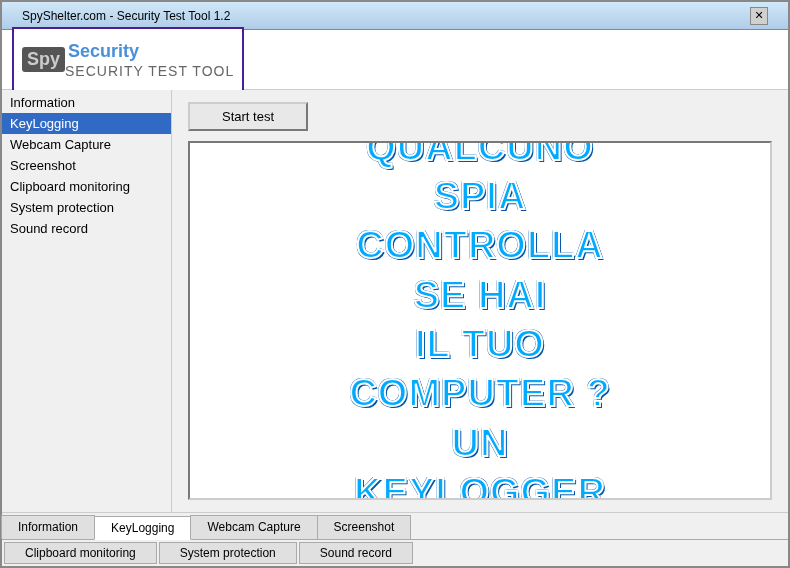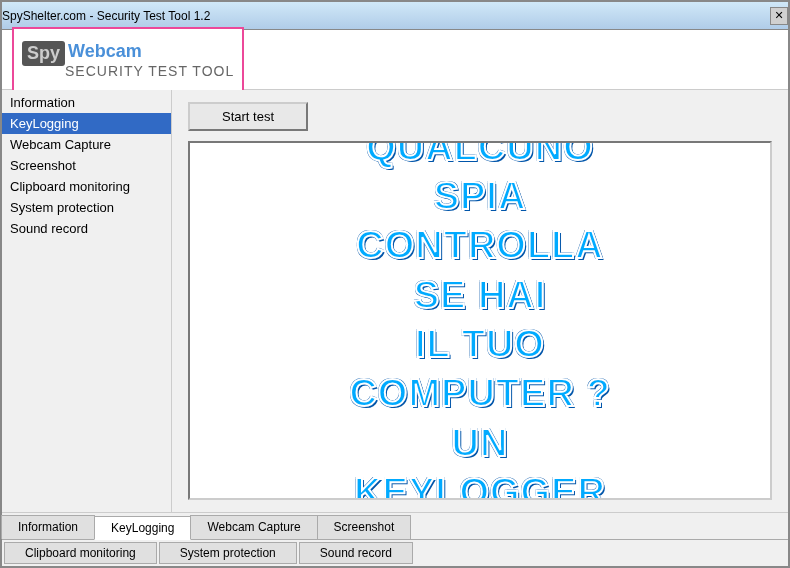--- a/index.html
+++ b/index.html
@@ -20,21 +20,21 @@
       display: flex;
       flex-direction: column;
     }
 
     .title-bar {
       background: linear-gradient(to bottom, #d0e8f8, #b0cce8);
       height: 28px;
       display: flex;
       align-items: center;
       justify-content: space-between;
-      padding: 0 0;
+      padding: 0 20px;
       border-bottom: 1px solid #888;
     }
 
     .title-bar-text {
       font-size: 12px;
       color: #000;
       font-weight: normal;
     }
 
     .title-bar-close {
@@ -59,22 +59,22 @@
       background: #fff;
       padding: 6px 10px;
       border-bottom: 1px solid #ccc;
       height: 60px;
       display: flex;
       align-items: center;
     }
 
     .logo-box {
       display: flex;
-      align-items: flex-start;
-      border: 2px solid #ec4899;
+      align-items: center;
+      border: 2px solid #4c1d95;
       padding: 12px 8px;
       background: #fff;
     }
 
     .logo-spy {
       font-size: 18px;
       font-weight: bold;
       color: #ccc;
       background: #555;
       padding: 2px 5px;
@@ -227,21 +227,21 @@
     <span class="title-bar-text">SpyShelter.com - Security Test Tool 1.2</span>
     <div class="title-bar-close">✕</div>
   </div>
 
   <div class="content-area">
 
     <div class="logo-bar">
       <div class="logo-box">
         <span class="logo-spy">Spy</span>
         <div>
-          <span class="logo-shelter">Webcam</span>
+          <span class="logo-shelter">Security</span>
           <span class="logo-subtitle">SECURITY TEST TOOL</span>
         </div>
       </div>
     </div>
 
     <div class="main-area">
 
       <div class="sidebar">
         <div class="sidebar-item">Information</div>
         <div class="sidebar-item active">KeyLogging</div>

